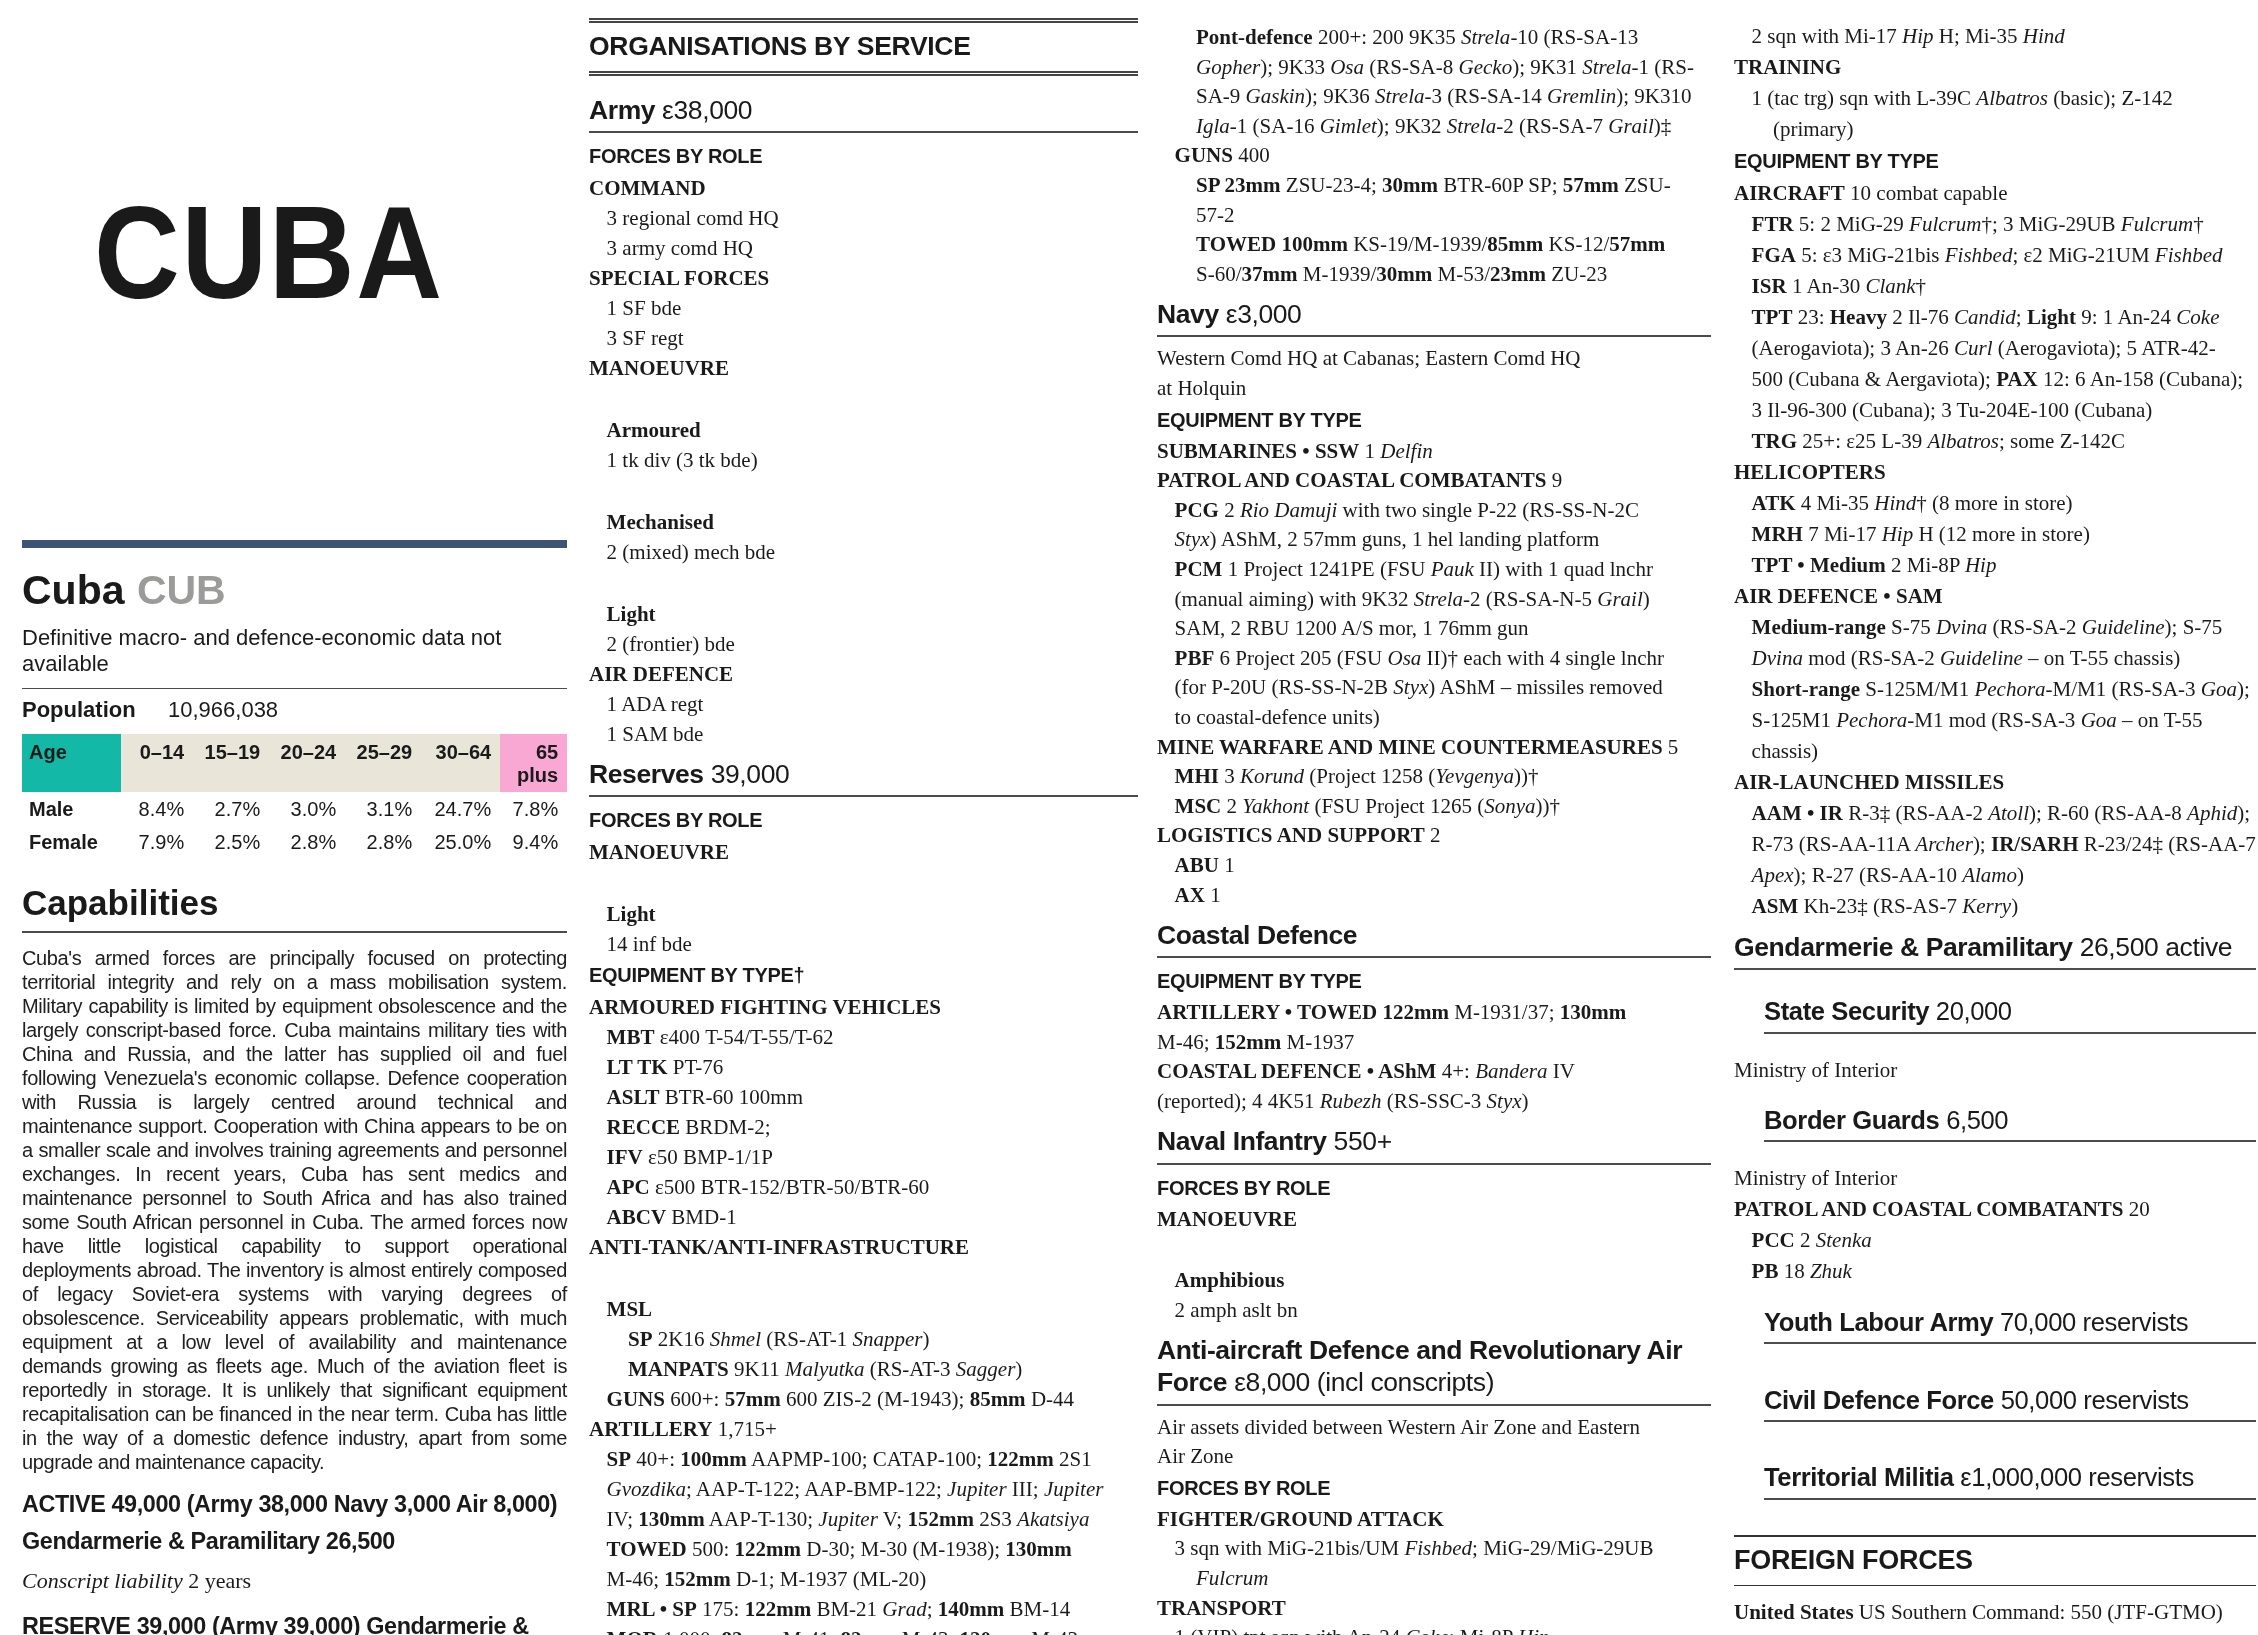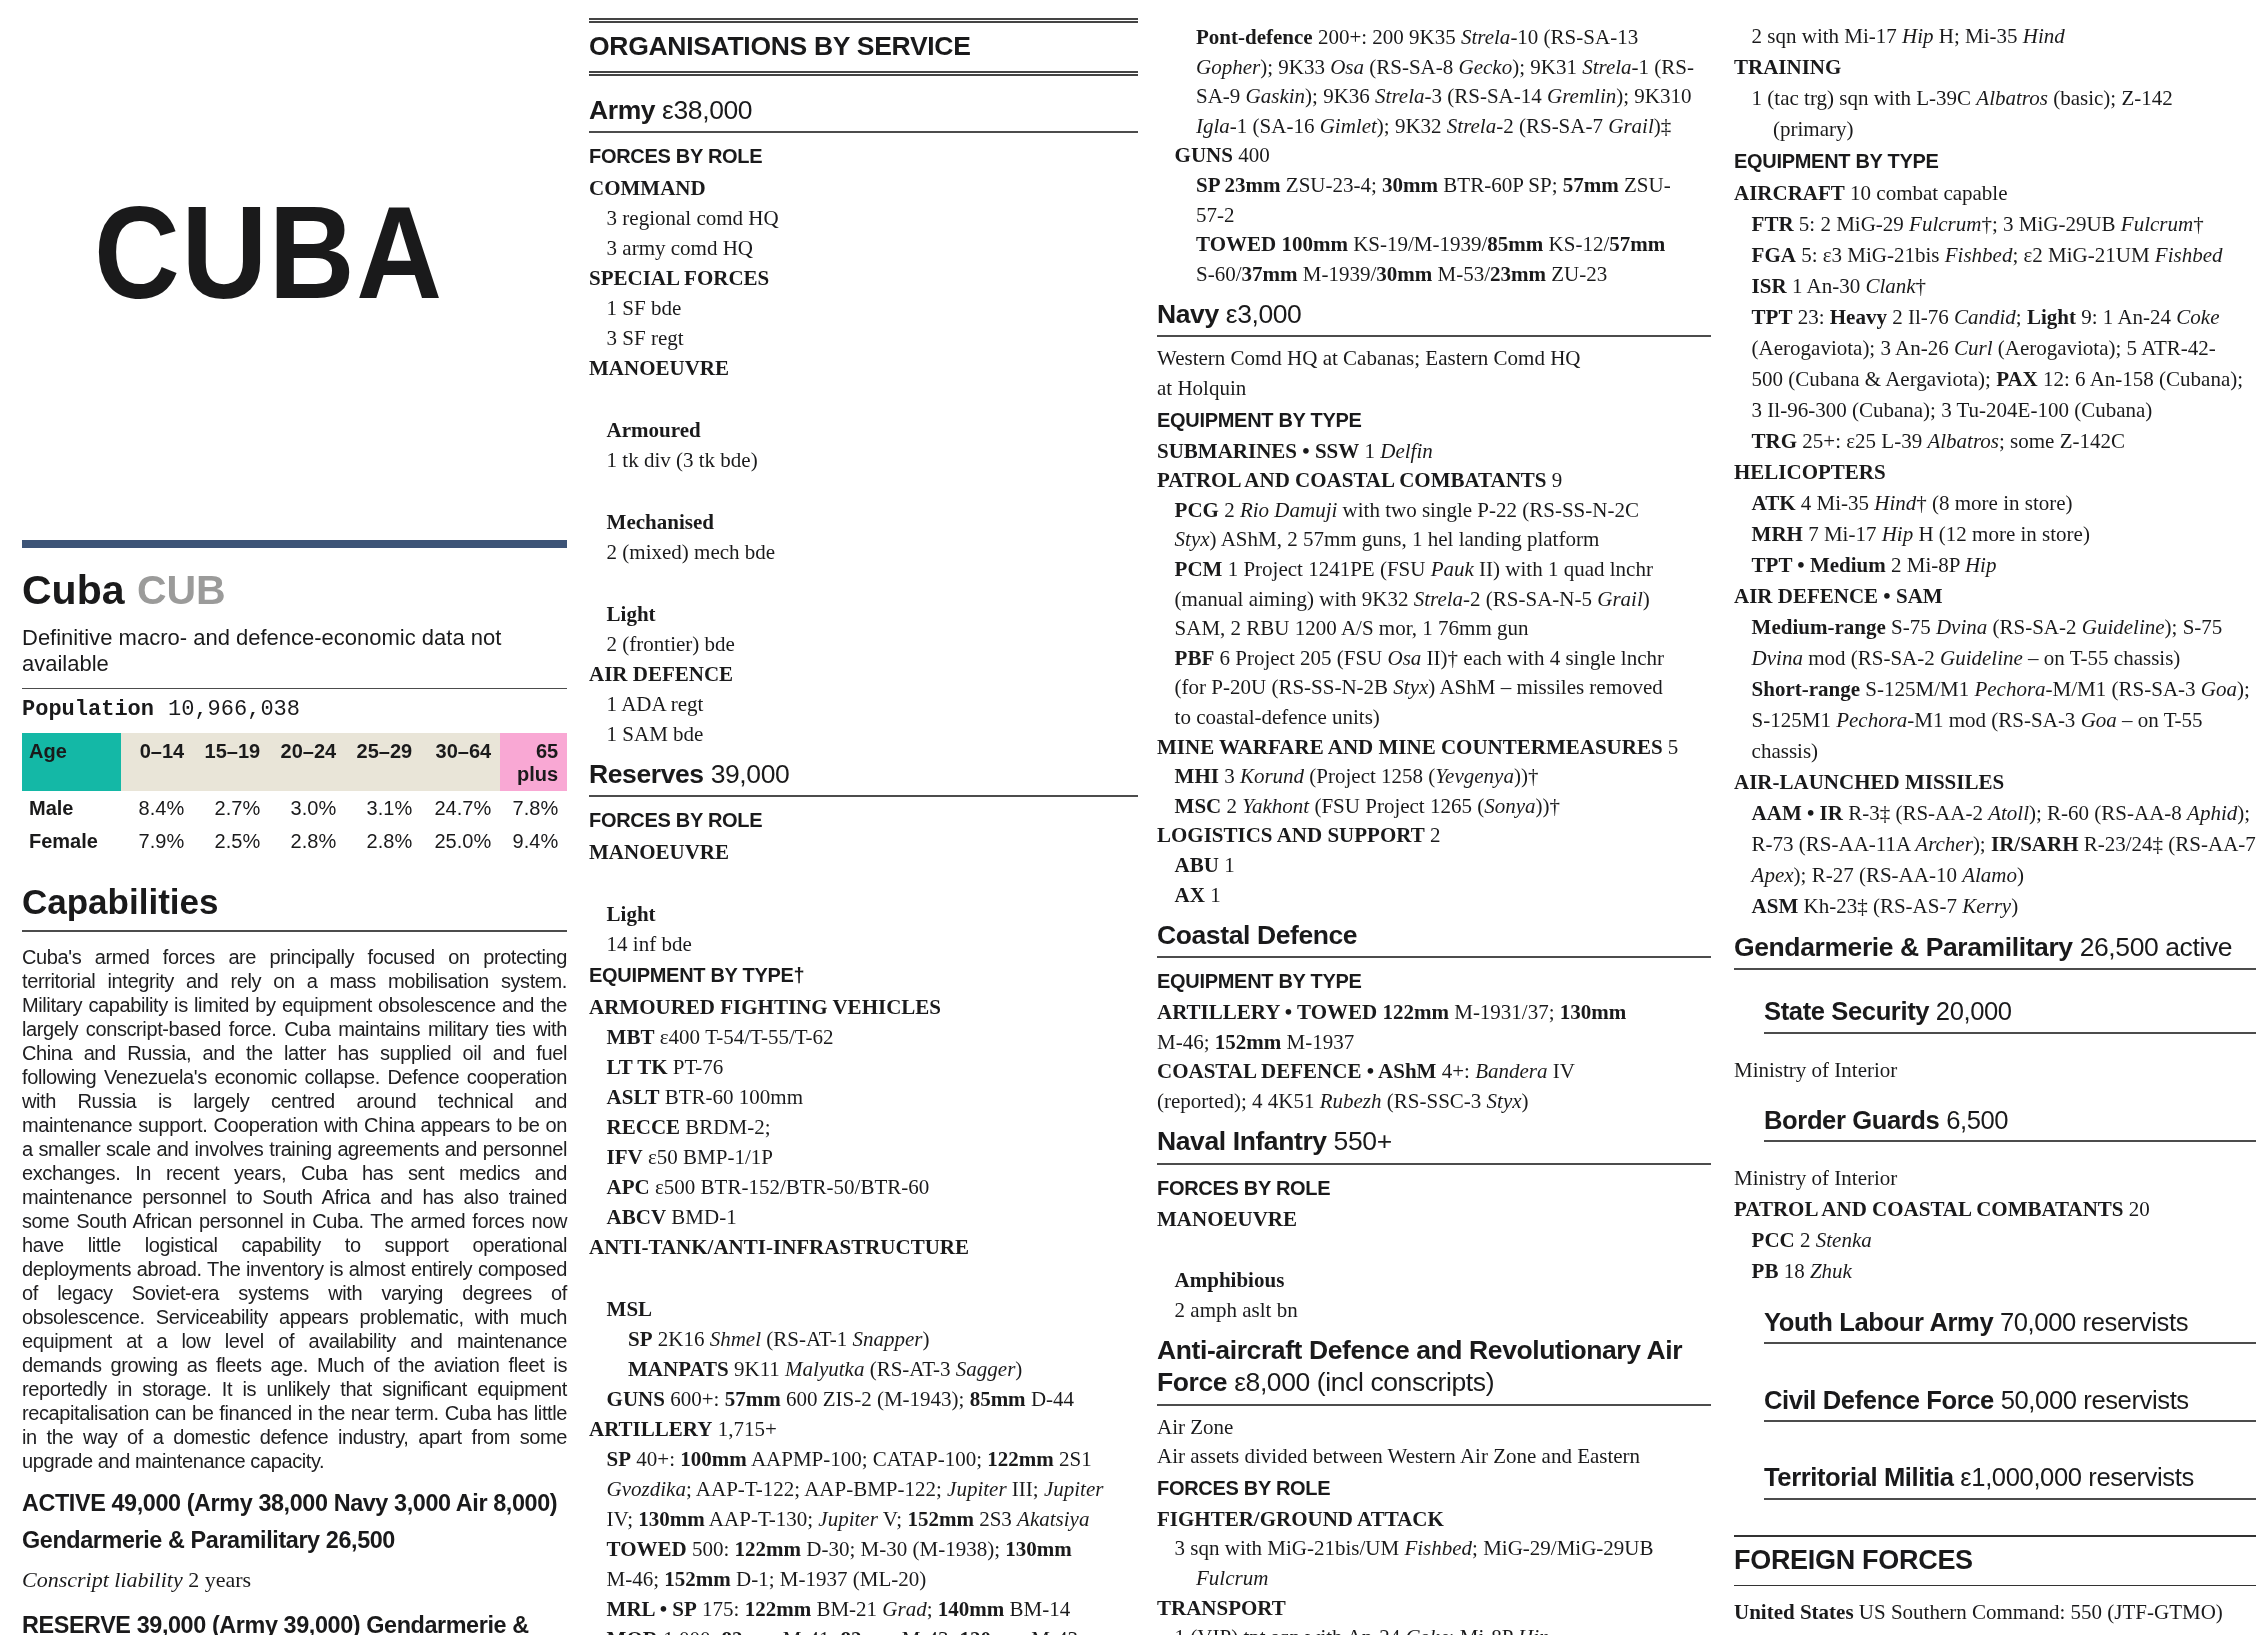--- a/index.html
+++ b/index.html
@@ -34,21 +34,21 @@
        border-top:2.6px solid #333;border-bottom:1.8px solid #333;padding:8.8px 0;margin:35px 0 10.6px;white-space:nowrap;}
 
   
   #cuba-title{font-family:"Liberation Sans",sans-serif;font-weight:bold;font-size:132px;line-height:1;
        margin:187px 0 0 72px;letter-spacing:1.8px;transform:scaleX(.9);transform-origin:left top;}
   .navyrule{height:8px;margin-top:221px;}
   .h1{font-family:"Liberation Sans",sans-serif;font-weight:bold;font-size:41px;margin-top:19.4px;}
   .h1 .code{margin-left:12.4px;}
   .econ{font-family:"Liberation Sans",sans-serif;font-size:22px;margin-top:10.6px;padding-bottom:10.6px;
        border-bottom:1.8px solid #4c4c4c;}
-  .poprow{font-family:Liberation Mono, monospace;font-size:22px;margin-top:8.8px;display:flex;}
+  .poprow{font-family:Liberation Sans, sans-serif;font-size:22px;margin-top:8.8px;display:flex;}
   .poprow .plab{font-weight:bold;width:146px;}
   .agetable{margin-top:10.6px;font-family:"Liberation Sans",sans-serif;font-size:20px;display:grid;
        grid-template-columns:99px 72px 76px 76px 76px 79px 1fr;}
   .agetable .th{font-weight:bold;padding:7px 8.8px 5.3px 0;text-align:right;}
   .agetable .th.first{text-align:left;padding-left:7px;}
   .agetable .td{padding:6.2px 8.8px 3.5px 0;text-align:right;}
   .agetable .td.first{text-align:left;padding-left:7px;font-weight:bold;}
   .capstitle{font-family:"Liberation Sans",sans-serif;font-weight:bold;font-size:35px;margin-top:25px;
        padding-bottom:8.8px;border-bottom:2.2px solid #4c4c4c;}
   .capsbody{font-family:"Liberation Sans",sans-serif;font-size:20px;line-height:24px;letter-spacing:-0.4px;
@@ -200,22 +200,22 @@
     <div class="l"><span>(reported); 4 4K51 </span><span class="i">Rubezh</span><span> (RS-SSC-3 </span><span class="i">Styx</span><span>)</span></div>
     <div class="svc"><span class="b">Naval Infantry</span><span> 550+</span></div>
     <div class="lab">FORCES BY ROLE</div>
     <div class="l cat"><span class="b">MANOEUVRE</span></div>
     <div class="l sub i1"><span>Amphibious</span></div>
     <div class="l i1"><span>2 amph aslt bn</span></div>
     <div class="svc">
       <div><span class="b">Anti-aircraft Defence and Revolutionary Air</span></div>
       <div><span class="b">Force</span><span> ε8,000 (incl conscripts)</span></div>
     </div>
+    <div class="l"><span>Air assets divided between Western Air Zone and Eastern</span></div>
     <div class="l"><span>Air Zone</span></div>
-    <div class="l"><span>Air assets divided between Western Air Zone and Eastern</span></div>
     <div class="lab">FORCES BY ROLE</div>
     <div class="l cat"><span class="b">FIGHTER/GROUND ATTACK</span></div>
     <div class="l i1"><span>3 sqn with MiG-21bis/UM </span><span class="i">Fishbed</span><span>; MiG-29/MiG-29UB</span></div>
     <div class="l i2"><span class="i">Fulcrum</span></div>
     <div class="l cat"><span class="b">TRANSPORT</span></div>
     <div class="l i1"><span>1 (VIP) tpt sqn with An-24 </span><span class="i">Coke</span><span>; Mi-8P </span><span class="i">Hip</span></div>
     <div class="l cat"><span class="b">ATTACK HELICOPTER</span></div>
   </div>
 <div class="col" id="col4">
     <div class="l i1"><span>2 sqn with Mi-17 </span><span class="i">Hip</span><span> H; Mi-35 </span><span class="i">Hind</span></div>

